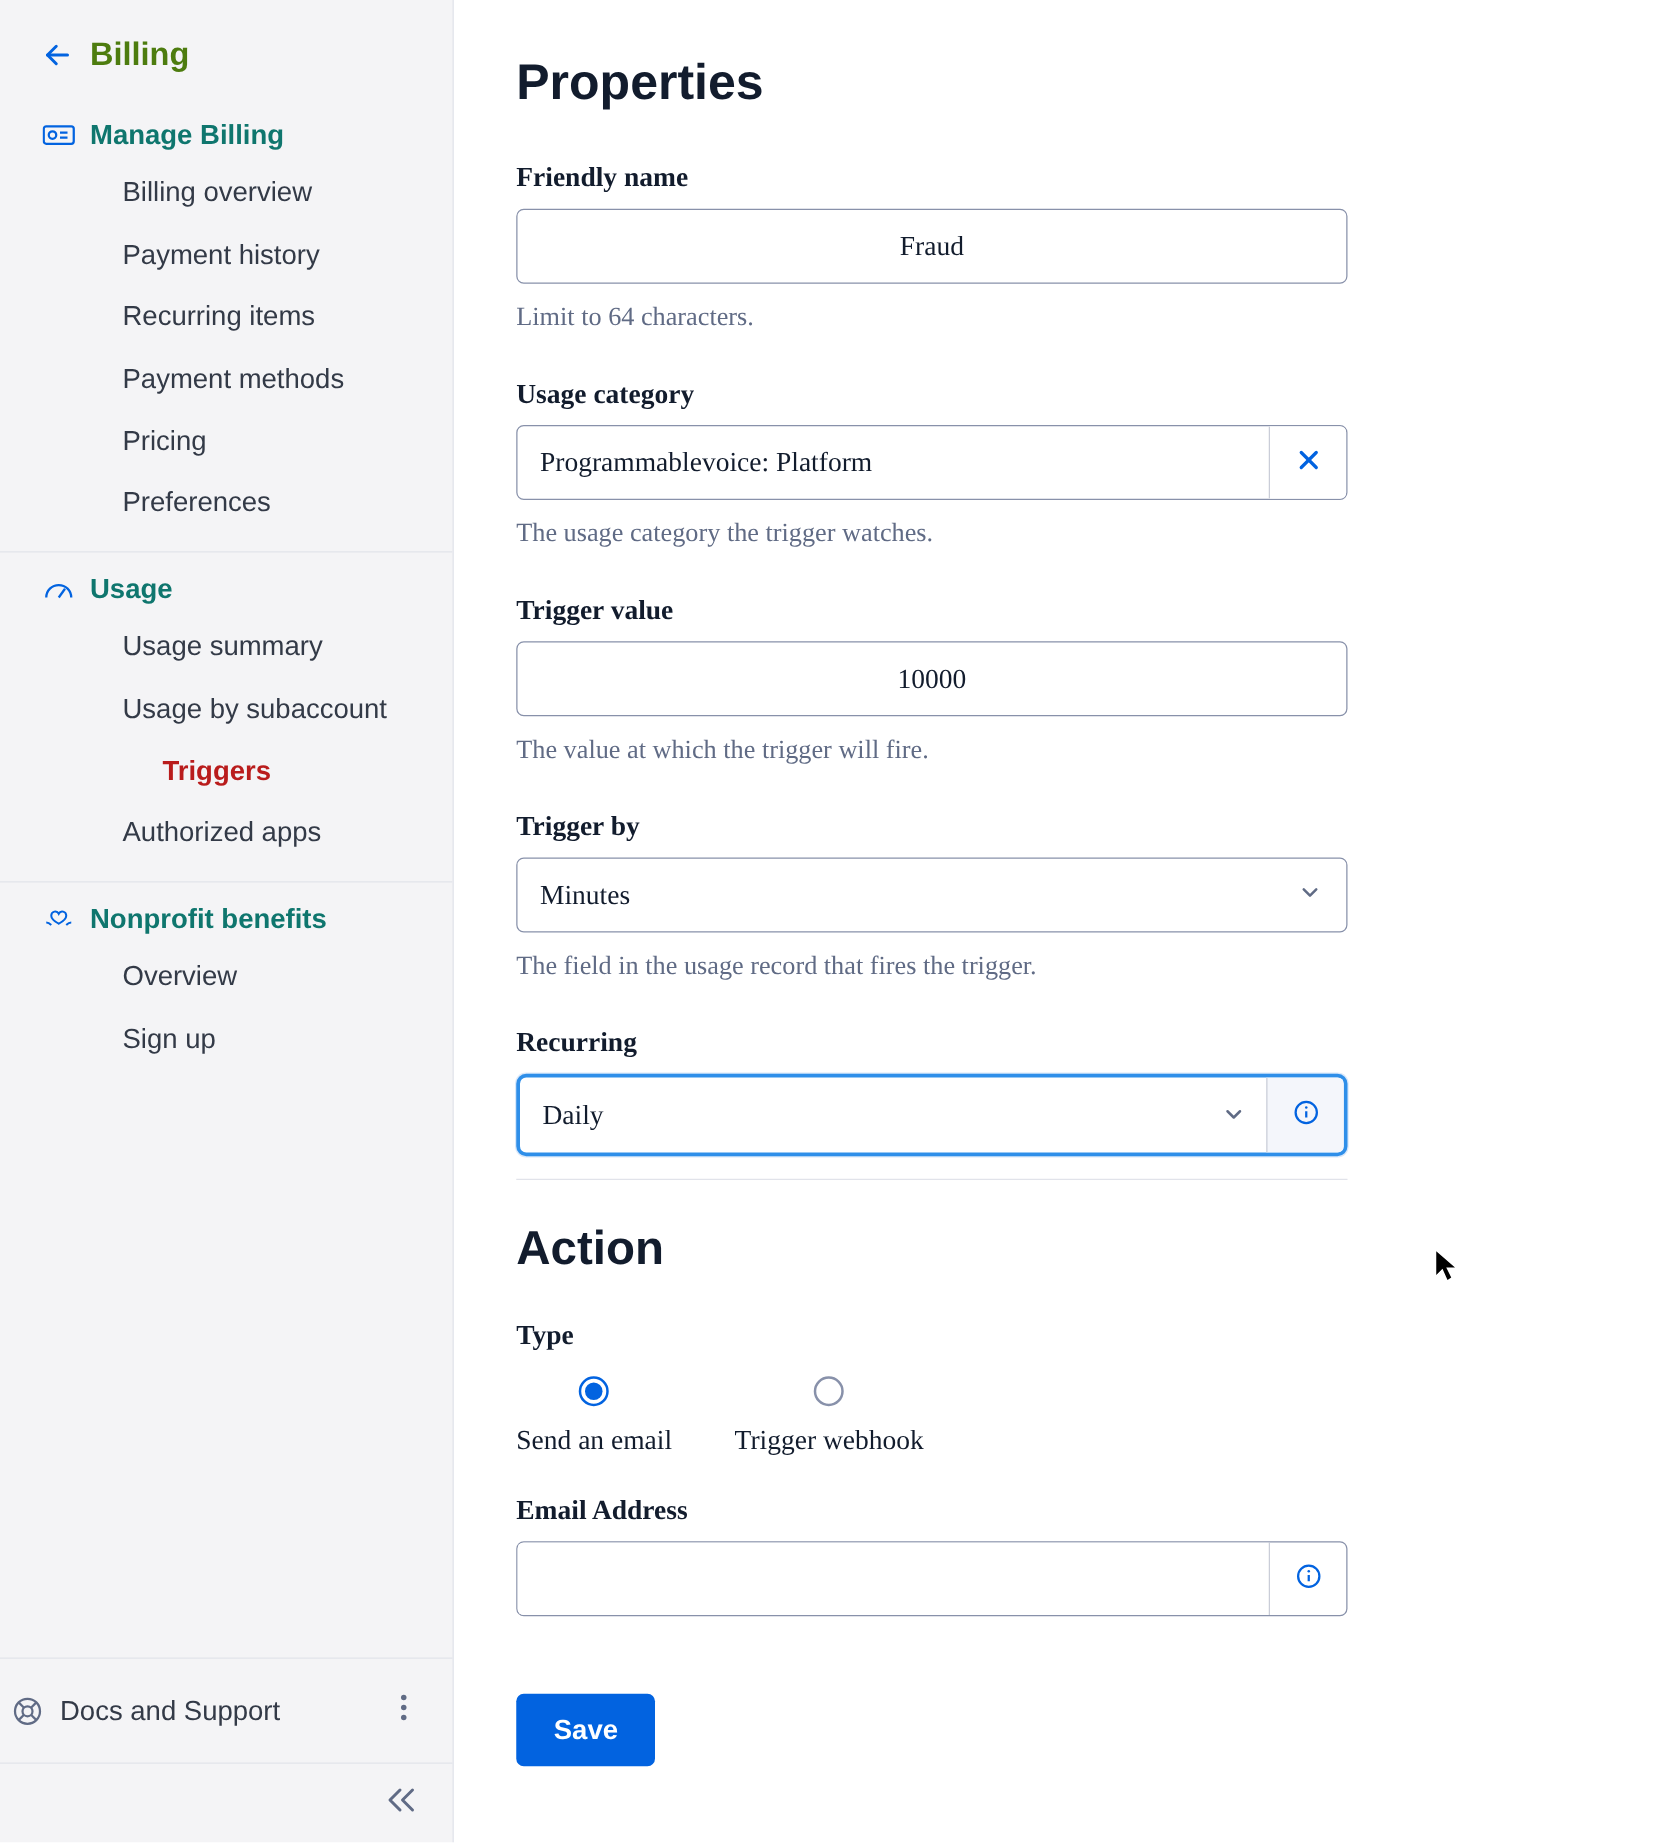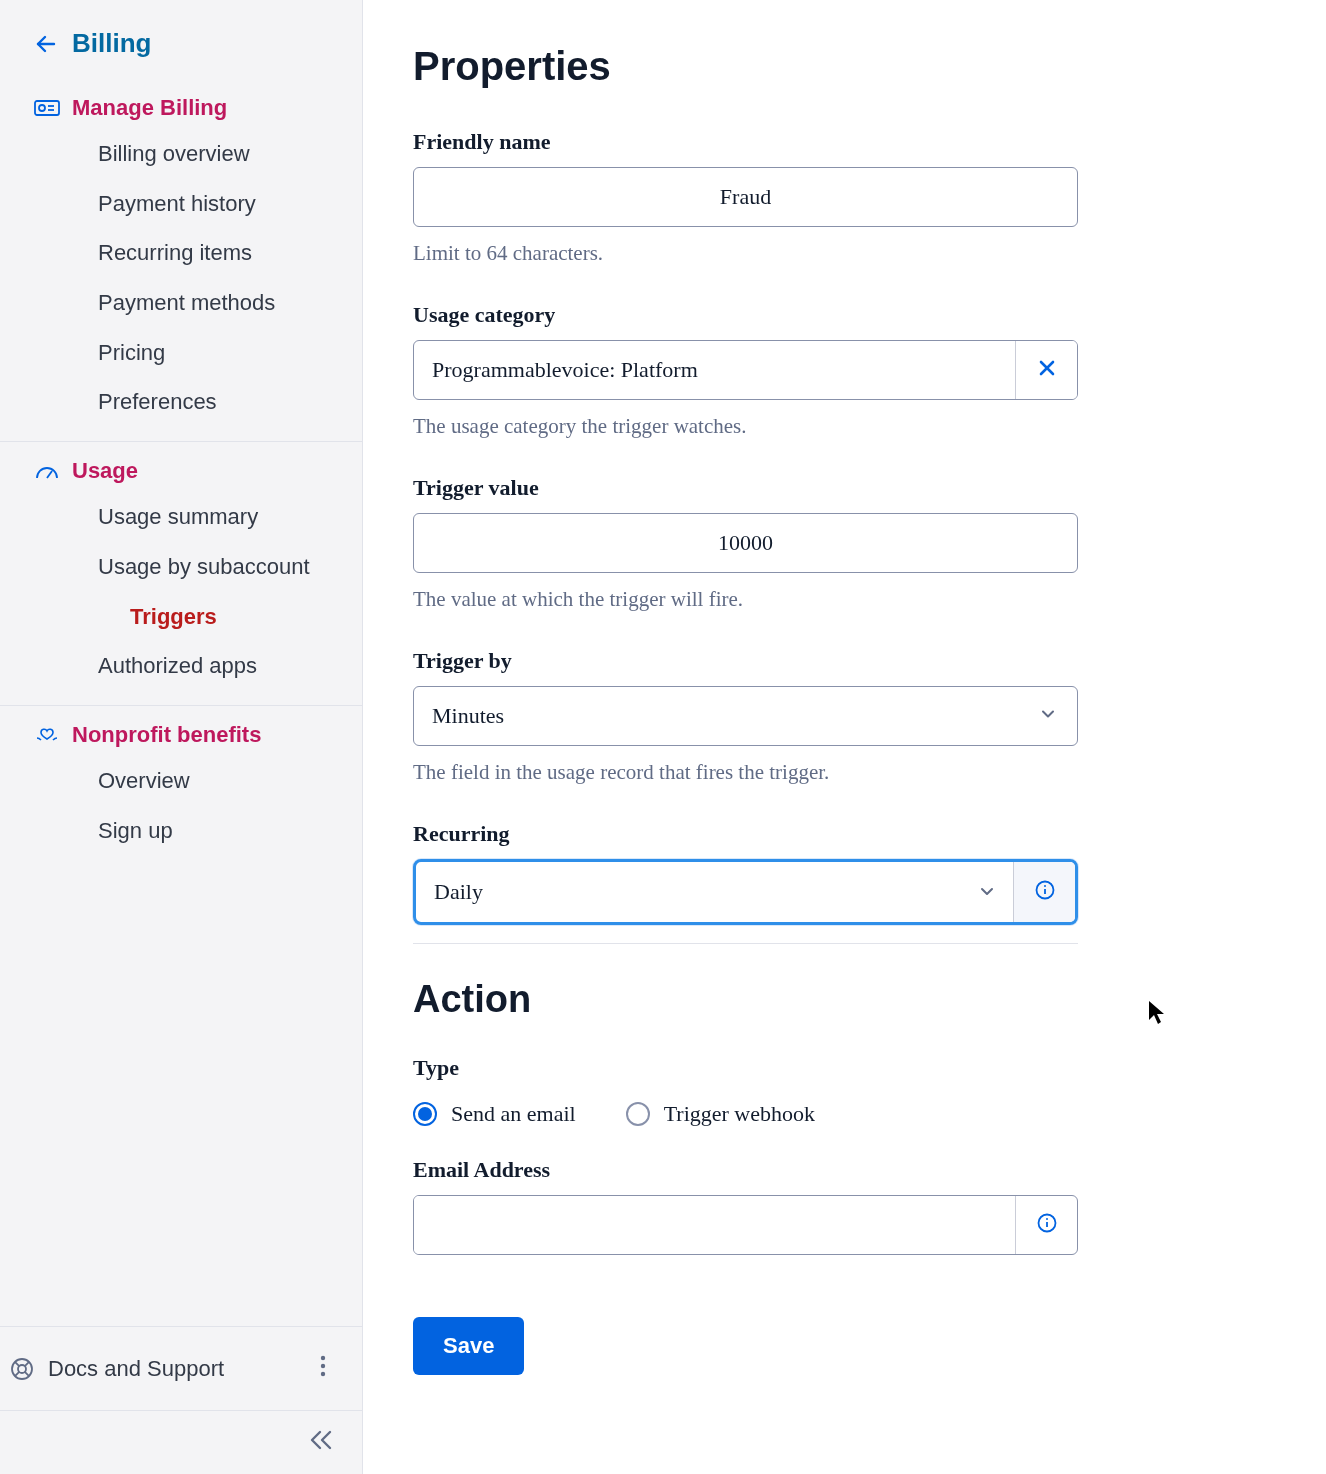--- a/index.html
+++ b/index.html
@@ -20,27 +20,27 @@
     display: flex;
     flex-direction: column;
     position: relative;
   }
   .sidebar-main { flex: 1; overflow: auto; }
   .back-row {
     display: flex; align-items: center;
     padding: 28px 30px 20px 34px;
   }
   .back-arrow { color:#0263e0; margin-right: 14px; display:flex; }
-  .back-title { font-size: 26px; font-weight: 700; color:#0369a1; }
+  .back-title { font-size: 26px; font-weight: 700; color:#4d7c0f; }
   .section { padding: 4px 0 14px 0; border-bottom: 1px solid #e1e3ea; }
   .section:last-of-type{ border-bottom:none;}
   .section-hdr {
     display:flex; align-items:center;
     padding: 12px 30px 8px 34px;
-    font-weight:700; font-size:22px; color:#be185d;
+    font-weight:700; font-size:22px; color:#0f766e;
     gap:12px;
   }
   .section-hdr .ico { color:#0263e0; display:flex; width:26px; }
   .nav-item {
     padding: 10px 30px 10px 98px;
     font-size: 22px; color:#333a47; cursor:pointer;
     line-height:1.35;
   }
   .nav-item.active { font-weight:700; color:#b91c1c;margin-left:32px;}
   .sidebar-footer {
@@ -103,21 +103,21 @@
      position:absolute; right:18px; top:50%; transform:translateY(-50%);
      color:#606b85;
   }
   .recurring-box .addon{
      width:62px; border-left:1px solid #cacdd8;
      display:flex; align-items:center; justify-content:center;
      background:#f4f6fb; color:#0263e0;
   }
   hr.sep{ border:none; border-top:1px solid #e1e3ea; margin: 18px 0 0 0; max-width:665px;}
   .radio-row{ display:flex; gap:50px; align-items:center;}
-  .radio-item{ display:flex; align-items:center; gap:14px; font-size:22px; cursor:pointer;}
+  .radio-item{ display:flex; align-items:center; gap:14px; font-size:22px; cursor:pointer;flex-direction:column;}
   .radio-outer{
     width:24px; height:24px; border-radius:50%;
     border:2px solid #8891aa; display:flex; align-items:center; justify-content:center;
     background:#fff;
   }
   .radio-item.selected .radio-outer{ border-color:#0263e0;}
   .radio-item.selected .radio-inner{
     width:14px; height:14px; border-radius:50%; background:#0263e0;
   }
   .email-combo{

